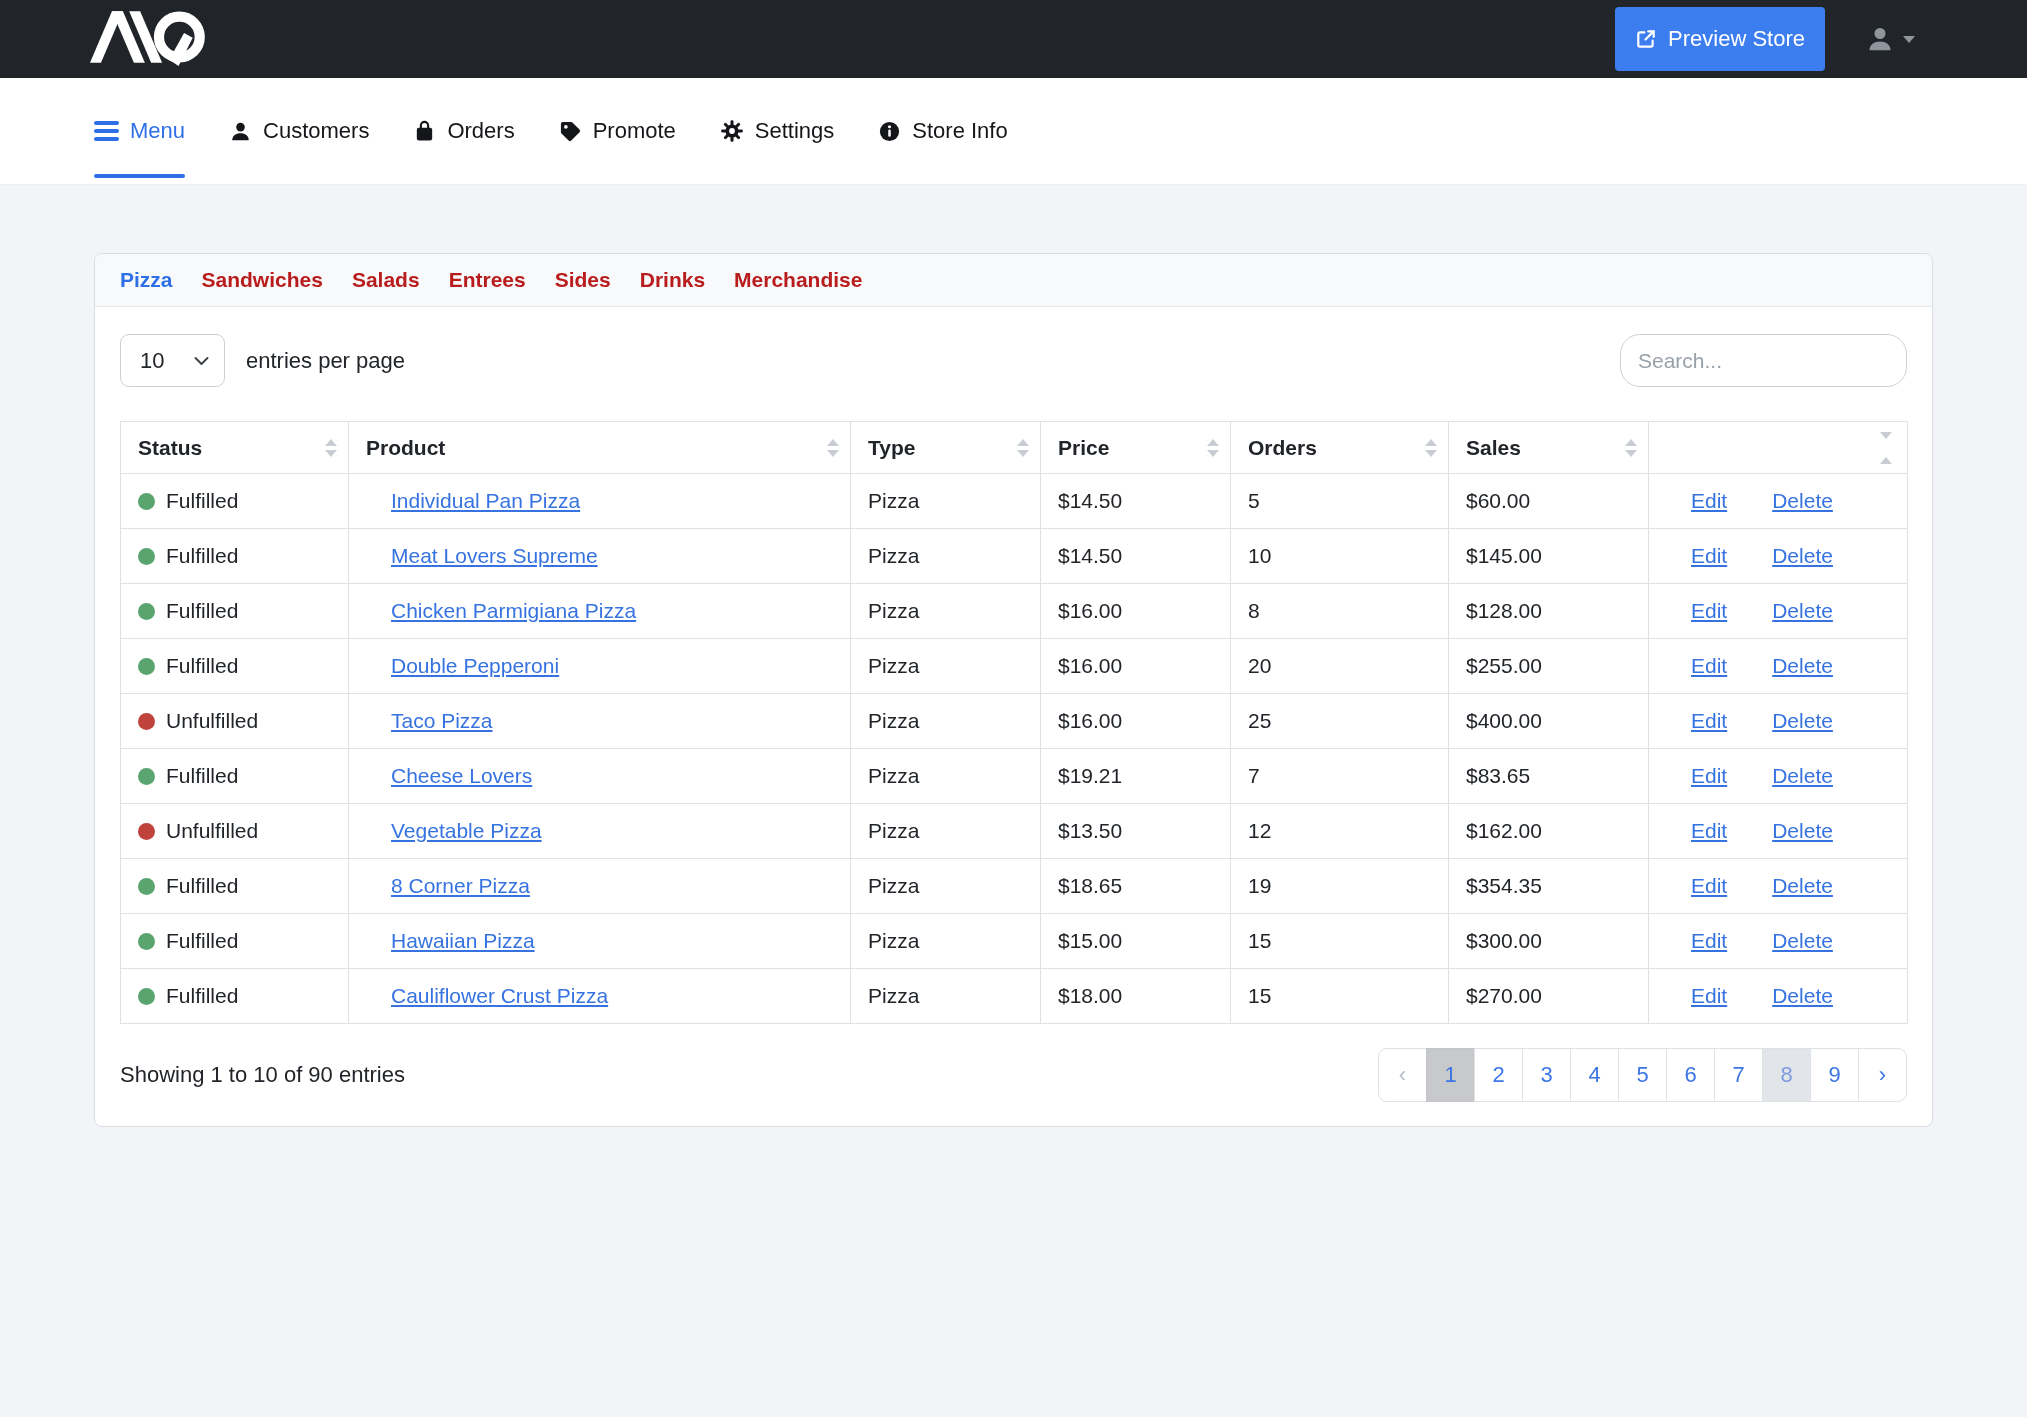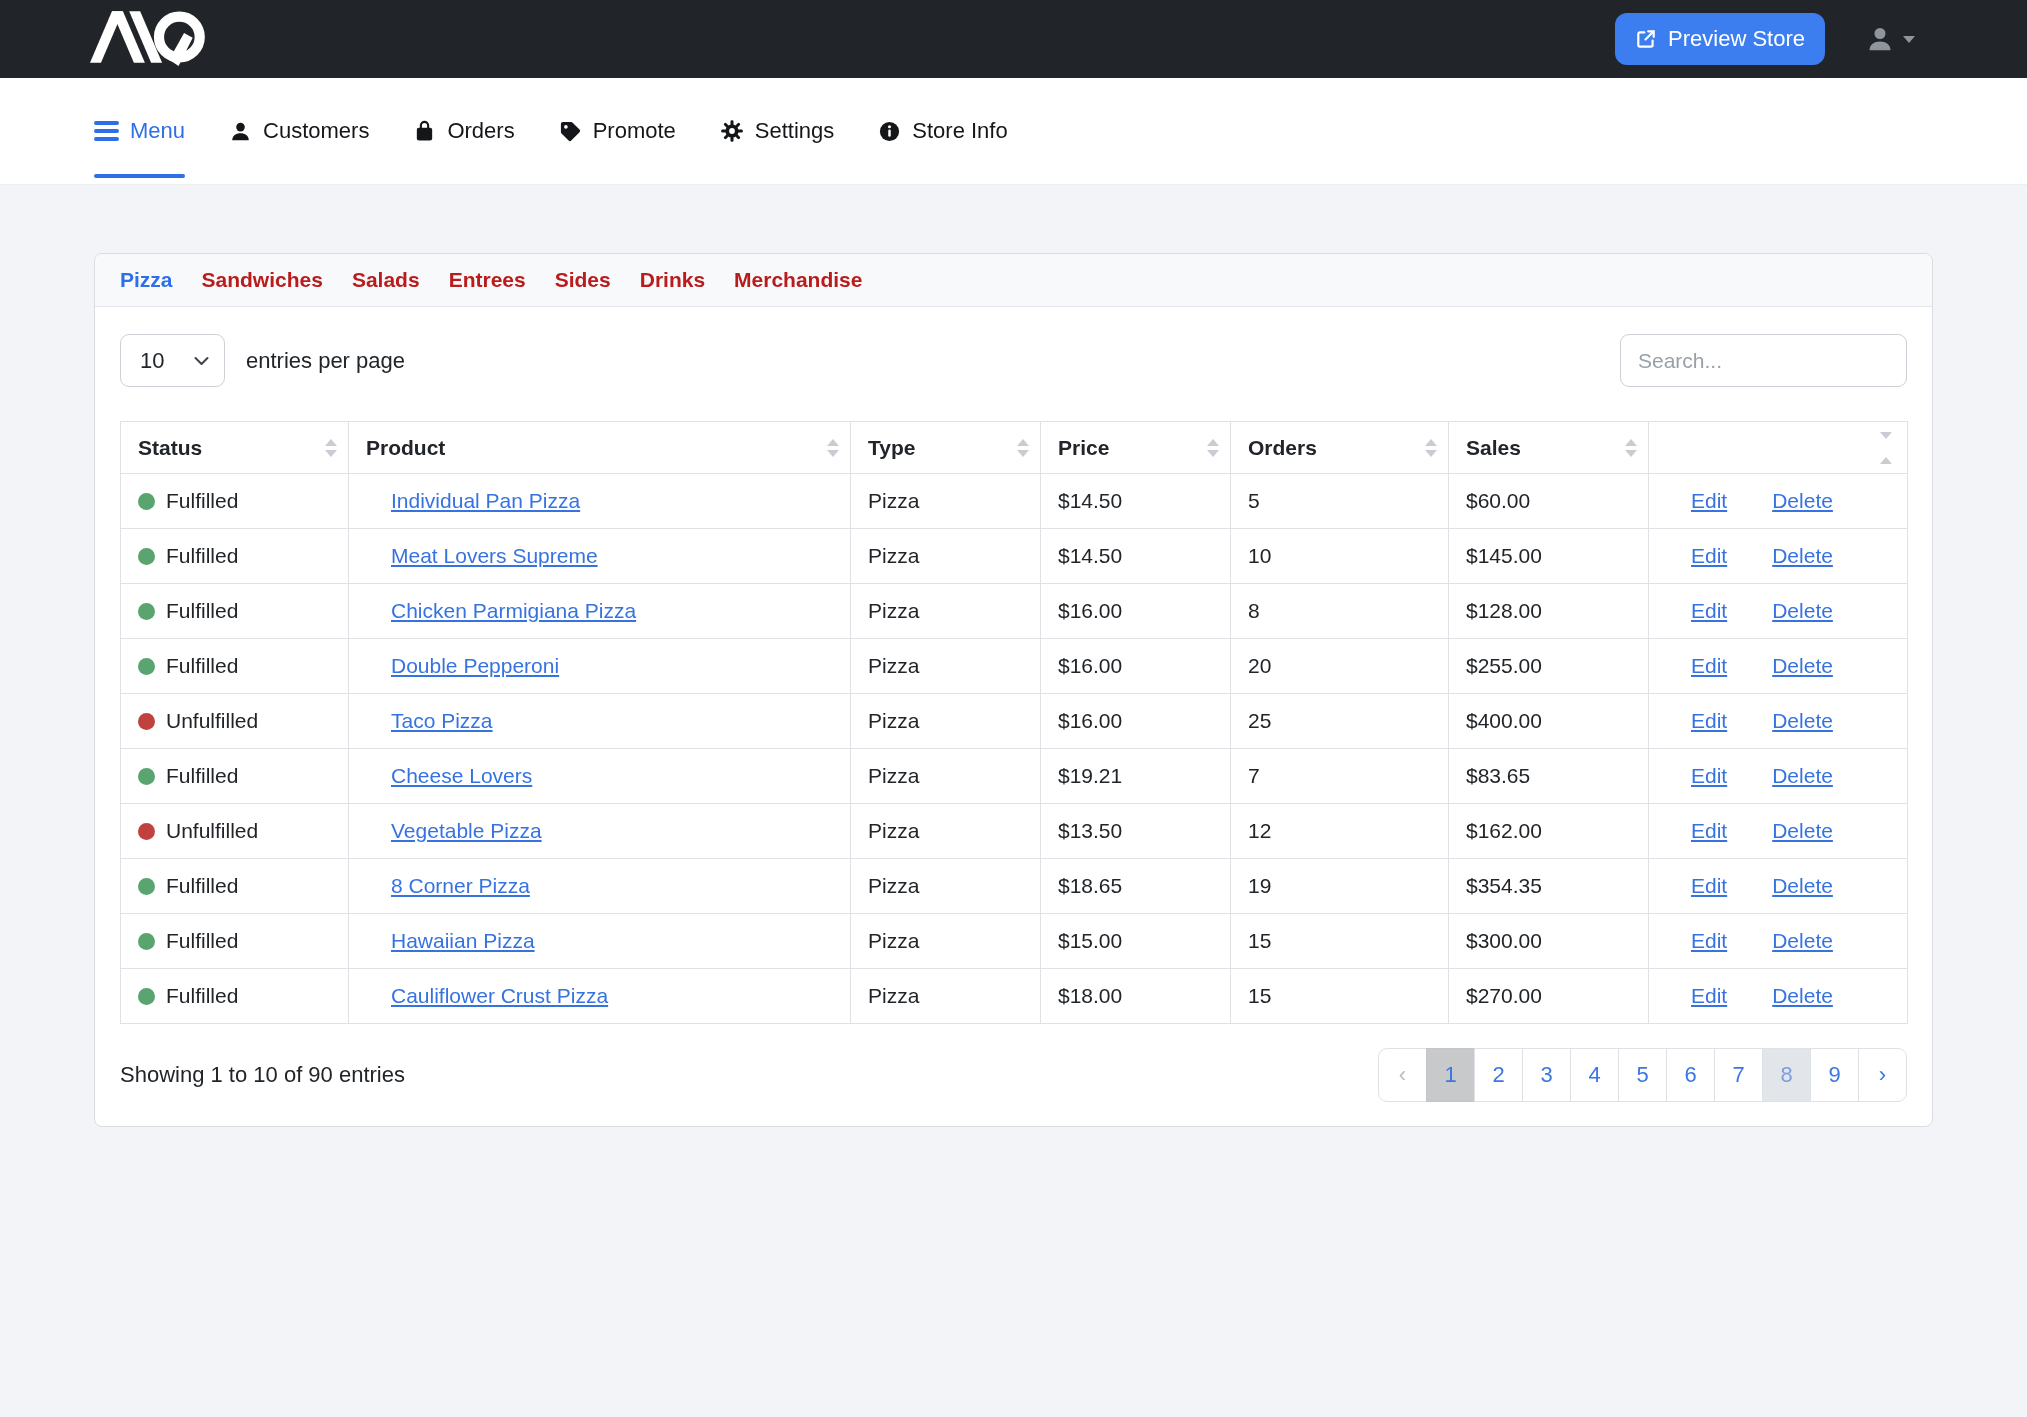--- a/index.html
+++ b/index.html
@@ -12,21 +12,21 @@
   }
   
   .topbar {
     height:78px; background:#212529;
     display:flex; align-items:center;
     padding:0 112px 0 88px;
   }
   .topbar-right { margin-left:auto; display:flex; align-items:center; gap:40px; }
   .preview-btn {
     background:#3c7ef0; color:#fff; border:none; cursor:pointer;
-    height:52px; padding:0 20px; border-radius:12px;
+    height:64px; padding:0 20px; border-radius:4px;
     display:flex; align-items:center; gap:11px;
     font-size:22px; font-family:inherit;
   }
   .user-menu { display:flex; align-items:center; gap:8px; color:#8f959c; cursor:pointer; }
   .caret-down {
     width:0; height:0; border-left:6px solid transparent;
     border-right:6px solid transparent; border-top:7px solid #8f959c;
   }
   
   .subnav {
@@ -61,21 +61,21 @@
   
   .controls { display:flex; align-items:center; padding:27px 25px 0; }
   .select {
     width:105px; height:53px; border:1px solid #ccd1d7; border-radius:9px;
     display:flex; align-items:center; justify-content:space-between;
     padding:0 15px 0 19px; font-size:22px; background:#fff; cursor:pointer;
   }
   .entries-label { margin-left:21px; font-size:22px; }
   .search {
     margin-left:auto; width:287px; height:53px;
-    border:1px solid #ccd1d7; border-radius:9px;
+    border:1px solid #ccd1d7; border-radius:20px;
     padding:0 17px; font-size:21px; font-family:inherit; color:#212529;
     outline:none; background:#fff;
   }
   .search::placeholder { color:#98a0a8; }
   
   .table-wrap { padding:34px 25px 0; }
   table { width:100%; border-collapse:collapse; table-layout:fixed; }
   th,td { border:1px solid #dee2e6; padding:0 17px; font-size:21px; text-align:left; }
   th { height:52px; font-weight:bold; position:relative; cursor:pointer; }
   td { height:55px; }

